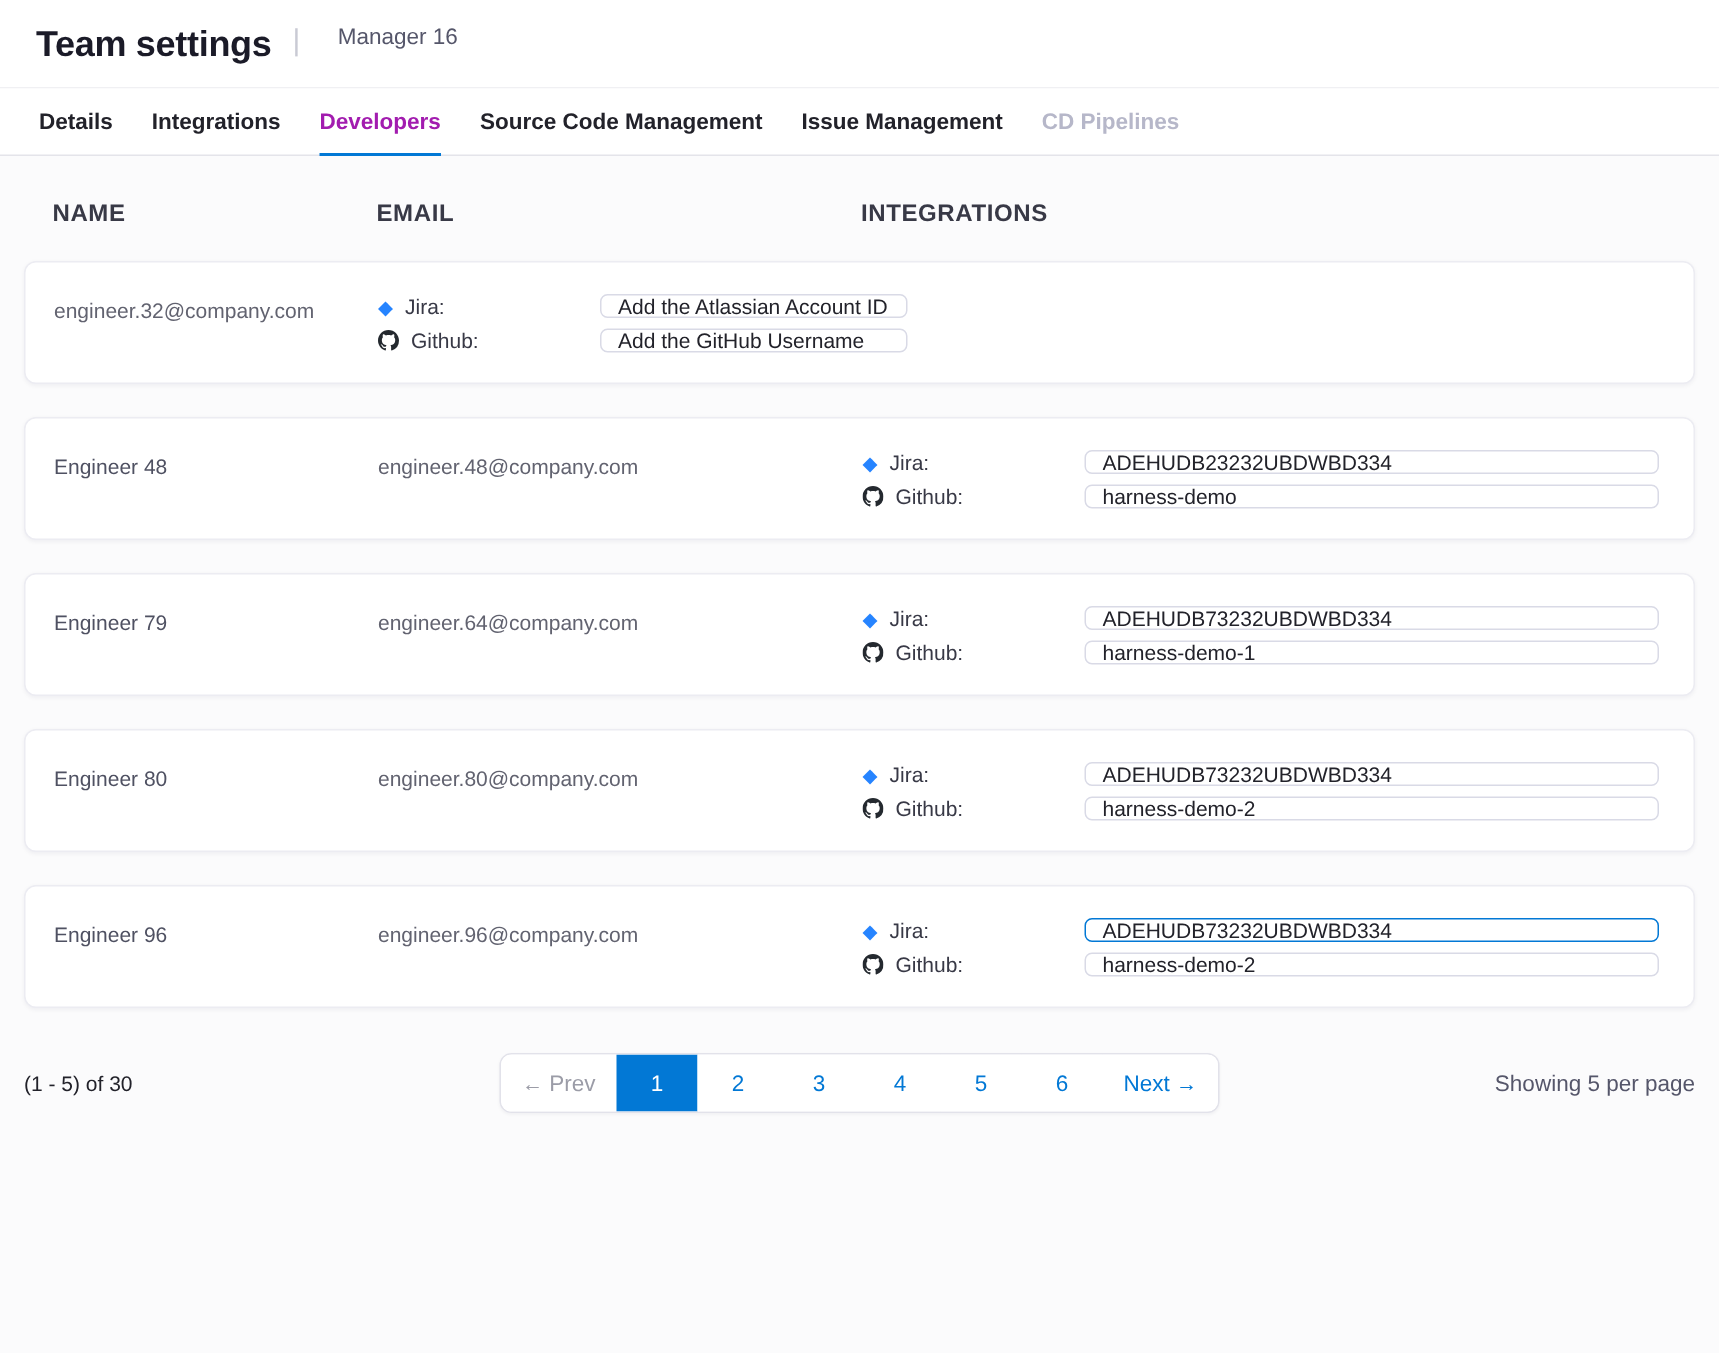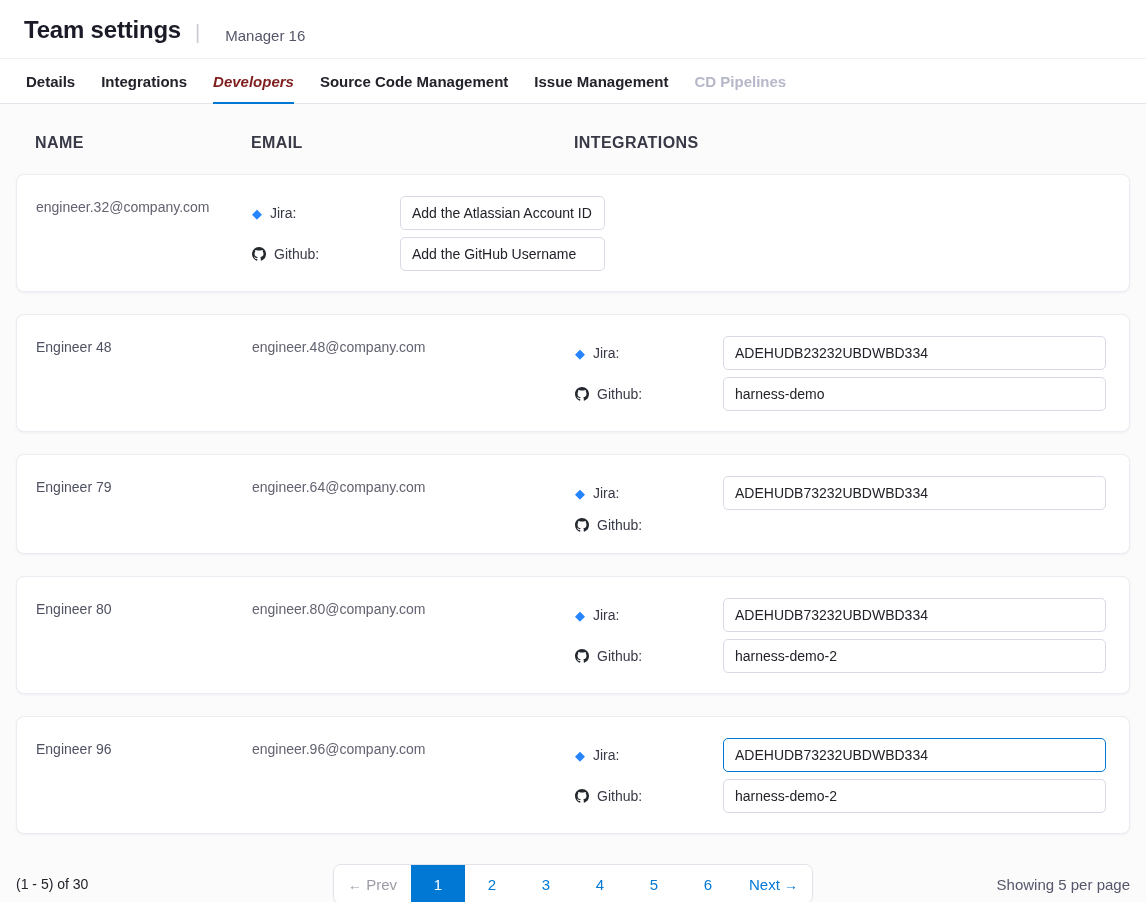--- a/index.html
+++ b/index.html
@@ -10,21 +10,21 @@
     font-family: "Liberation Sans", sans-serif;
     background: #fbfbfc;
     color: #22222a;
   }
 
   
   .header {
     background: #fff;
     padding: 16px 24px 14px 24px;
     display: flex;
-    align-items: flex-end;
+    align-items: flex-start;
     border-bottom: 1px solid #f0f0f3;
   }
   .page-title {
     font-size: 24px;
     font-weight: 700;
     margin: 0;
     letter-spacing: -0.2px;
     color: #1b1b28;
   }
   .title-sep {
@@ -51,23 +51,22 @@
     margin-right: 26px;
     font-size: 15px;
     font-weight: 600;
     color: #22222a;
     border-bottom: 2px solid transparent;
     margin-bottom: -1px;
     cursor: pointer;
     white-space: nowrap;
   }
   .tab.active {
-    color: #7f1d1d;
+    color: #a21caf;
     border-bottom-color: #0278d5;
-    font-style: italic;
   }
   .tab.disabled {
     color: #b6b7c9;
     cursor: default;
   }
 
   
   .content { padding: 0 0 8px 0; }
   .col-headers {
     margin: 0 16px;
@@ -123,21 +122,21 @@
     flex-shrink: 0;
   }
   .jira-glyph {
     color: #2684ff;
     font-size: 13px;
     line-height: 1;
   }
   .gh-glyph svg { display: block; fill: #24292f; }
   .int-input {
     flex: 1;
-    height: 34px;
+    height: 16px;
     border: 1px solid #d9dae6;
     border-radius: 5px;
     padding: 0 11px;
     font-size: 14px;
     font-family: "Liberation Sans", sans-serif;
     color: #22222a;
     background: #fff;
     outline: none;
   }
   .int-input.focused {
@@ -275,20 +274,21 @@
       </div>
       <div class="int-row">
         <span class="int-label">
           <span class="gh-glyph">
               <svg width="14" height="14" viewBox="0 0 16 16">
                 <path d="M8 0C3.58 0 0 3.58 0 8c0 3.54 2.29 6.53 5.47 7.59.4.07.55-.17.55-.38 0-.19-.01-.82-.01-1.49-2.01.37-2.53-.49-2.69-.94-.09-.23-.48-.94-.82-1.13-.28-.15-.68-.52-.01-.53.63-.01 1.08.58 1.23.82.72 1.21 1.87.87 2.33.66.07-.52.28-.87.51-1.07-1.78-.2-3.64-.89-3.64-3.95 0-.87.31-1.59.82-2.15-.08-.2-.36-1.02.08-2.12 0 0 .67-.21 2.2.82.64-.18 1.32-.27 2-.27.68 0 1.36.09 2 .27 1.53-1.04 2.2-.82 2.2-.82.44 1.1.16 1.92.08 2.12.51.56.82 1.27.82 2.15 0 3.07-1.87 3.75-3.65 3.95.29.25.54.73.54 1.48 0 1.07-.01 1.93-.01 2.2 0 .21.15.46.55.38A8.012 8.012 0 0 0 16 8c0-4.42-3.58-8-8-8z"></path>
               </svg>
             </span>
           <span>Github:</span>
         </span>
+        <input class="int-input" type="text" value="harness-demo-1" style="">
       </div>
     </div>
   </section>
 
   <section class="card">
     <div class="dev-name">Engineer 80</div>
     <div class="dev-email">engineer.80@company.com</div>
     <div class="integrations">
       <div class="int-row">
         <span class="int-label">

